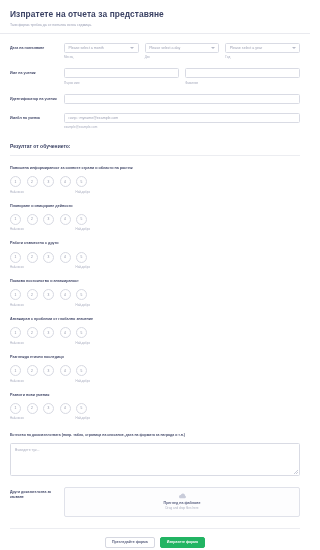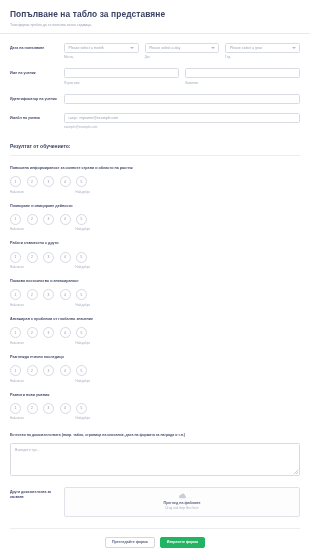--- a/index.html
+++ b/index.html
@@ -195,21 +195,21 @@
   }
   .btn-secondary { background: #fff; border: 1px solid #d6d8e1; color: #5c6280; }
   .btn-primary { background: #22b463; border: 1px solid #22b463; color: #ffffff; }
 </style>
 </head>
 <body>
 
 <div class="page">
 
   <div class="header">
-    <div class="page-title">Попълване на табло за представяне</div>
+    <div class="page-title">Изпратете на отчета за представяне</div>
     <div class="page-subtitle">Тази форма трябва да се попълва всяка седмица.</div>
   </div>
   <div class="hr"></div>
 
   <div class="form-body">
 
     <div class="row">
       <div class="row-label">Дата на попълване</div>
       <div class="row-fields">
         <div class="field-col">

